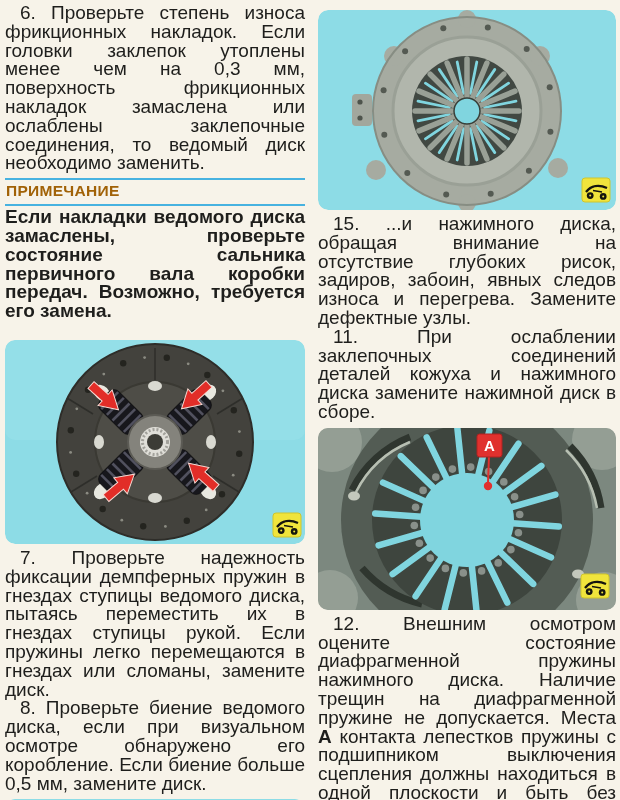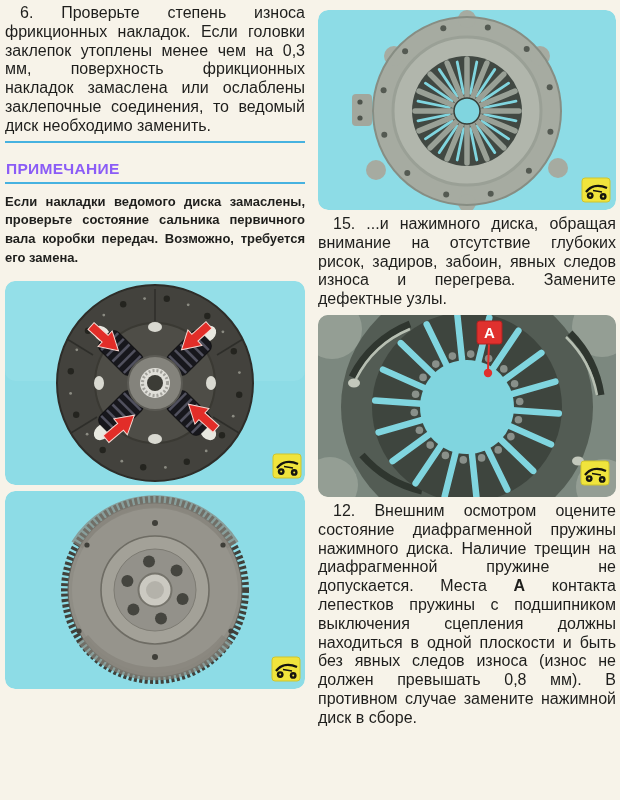--- a/index.html
+++ b/index.html
@@ -5,26 +5,26 @@
   html,body{margin:0;padding:0;}
   body{
     width:620px;height:800px;overflow:hidden;
     background:#f7f3e9;
     font-family:"Liberation Sans",sans-serif;
     color:#1e1e1c;
   }
   .page{display:flex;gap:13px;padding:4px 4px 0 5px;}
   .col{width:300px;flex:0 0 auto;}
   .col-right{width:298px;}
-  p.para{margin:0;font-size:16px;line-height:18.8px;text-align:justify;}
+  p.para{margin:0;font-size:19px;line-height:18.8px;text-align:justify;}
   p.ind{text-indent:15px;}
   .note{margin-top:5px;}
   .note-rule{border-top:2px solid #47b2e0;height:0;}
-  .note-title{font-size:15.5px;font-weight:bold;color:#8b5cf6;padding:17px 0 4px 1px;letter-spacing:.3px;}
-  .note-body{font-weight:bold;font-size:13px;line-height:18.8px;text-align:justify;margin-top:9px;}
+  .note-title{font-size:15.5px;font-weight:bold;color:#a16207;padding:2px 0 4px 1px;letter-spacing:.3px;}
+  .note-body{font-weight:bold;font-size:19px;line-height:18.8px;text-align:justify;margin-top:2px;}
   .photo{margin:6px 0 5px;border-radius:10px;overflow:hidden;line-height:0;}
   .photo svg{display:block;}
   .b{font-weight:bold;}
   .mt{margin-top:4px;}
   #defs-svg{position:absolute;width:0;height:0;}
 </style>
 </head>
 <body>
 
 <svg id="defs-svg" xmlns="http://www.w3.org/2000/svg" aria-hidden="true">
@@ -128,20 +128,22 @@
         <g>
           <use href="#arrowShape" transform="translate(86,45) rotate(42)"></use>
           <use href="#arrowShape" transform="translate(204,44) rotate(138)"></use>
           <use href="#arrowShape" transform="translate(101,158) rotate(-40)"></use>
           <use href="#arrowShape" transform="translate(211,148) rotate(-138)"></use>
         </g>
         <use href="#badge" transform="translate(268,173)"></use>
       </svg>
     </div>
 
+    <p class="para ind">7. Проверьте надежность фиксации демпферных пружин в гнездах ступицы ведомого диска, пытаясь переместить их в гнездах ступицы рукой. Если пружины легко перемещаются в гнездах или сломаны, замените диск.</p>
+    <p class="para ind">8. Проверьте биение ведомого диска, если при визуальном осмотре обнаружено его коробление. Если биение больше 0,5 мм, замените диск.</p>
 
     <div class="photo">
       <svg width="300" height="198" viewBox="0 0 300 198" xmlns="http://www.w3.org/2000/svg">
         <rect width="300" height="198" rx="10" fill="#8ddce6"></rect>
         <circle cx="150" cy="99" r="90" fill="none" stroke="#40403a" stroke-width="8" stroke-dasharray="3 2.3"></circle>
         <circle cx="150" cy="99" r="87" fill="#8f8d85" stroke="#5c5a54" stroke-width="1"></circle>
         <circle cx="150" cy="99" r="83" fill="#96948c"></circle>
         <path d="M 72 54 A 92 92 0 0 1 228 54" fill="none" stroke="#86837a" stroke-width="13" opacity=".7"></path>
         <path d="M 78 148 A 92 92 0 0 0 222 148" fill="none" stroke="#86837a" stroke-width="13" opacity=".7"></path>
         <g fill="#3f3f39">
@@ -239,20 +241,21 @@
             <line x1="154.0" y1="89.0" x2="168.9" y2="53.0" stroke="#99a096" stroke-width="5.5" stroke-linecap="round"></line>
             <line x1="158.2" y1="91.8" x2="185.8" y2="64.2" stroke="#99a096" stroke-width="5.5" stroke-linecap="round"></line>
             <line x1="161.0" y1="96.0" x2="197.0" y2="81.1" stroke="#99a096" stroke-width="5.5" stroke-linecap="round"></line>
           </g>
         <circle cx="149" cy="101" r="13" fill="#80d5df" stroke="#39403a" stroke-width="1.5"></circle>
         <use href="#badge" transform="translate(264,168)"></use>
       </svg>
     </div>
 
     <p class="para ind mt">15. ...и нажимного диска, обращая внимание на отсутствие глубоких рисок, задиров, забоин, явных следов износа и перегрева. Замените дефектные узлы.</p>
+    <p class="para ind">11. При ослаблении заклепочных соединений деталей кожуха и нажимного диска замените нажимной диск в сборе.</p>
 
     <div class="photo">
       <svg width="298" height="182" viewBox="0 0 298 182" xmlns="http://www.w3.org/2000/svg">
         <rect width="298" height="182" rx="10" fill="#7c887f"></rect>
         <g fill="#9aa49a" opacity=".8">
           <circle cx="14" cy="14" r="30"></circle>
             <circle cx="284" cy="12" r="30"></circle>
           <circle cx="12" cy="170" r="28"></circle>
             <circle cx="286" cy="172" r="28"></circle>
         </g>

